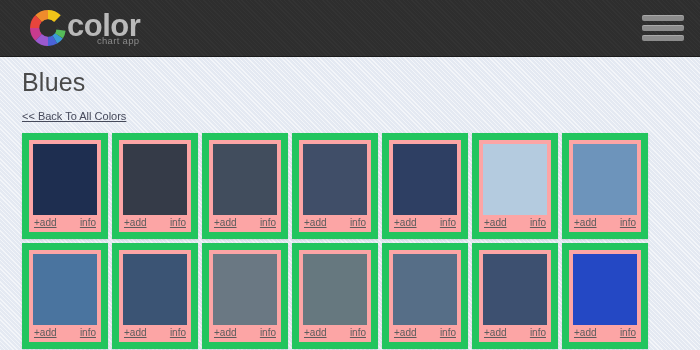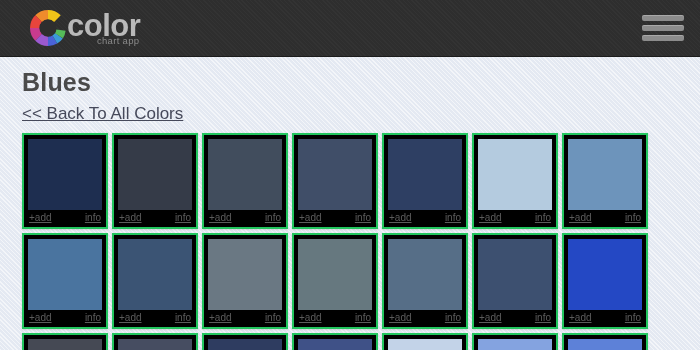--- a/index.html
+++ b/index.html
@@ -109,46 +109,46 @@
   
   .content {
     position: relative;
     z-index: 1;
     padding: 12px 22px 0 22px;
   }
 
   .page-title {
     font-size: 25px;
     color: #4a4a4a;
-    font-weight: bold;
+    font-weight: normal;
     letter-spacing: 0.2px;
     line-height: 1.1;
   }
 
   .back-link {
     display: inline-block;
-    margin-top: 7px;
-    font-size: 17px;
+    margin-top: 13px;
+    font-size: 11px;
     color: #46495a;
     text-decoration: underline;
     cursor: pointer;
   }
 
   
   .swatch-grid {
     margin-top: 9px;
     display: grid;
     grid-template-columns: repeat(7, 86px);
     gap: 4px 4px;
   }
 
   .swatch-card {
     width: 86px;
-    background: #000000;
-    border: 2px solid #22c55e;
+    background: #fca5a5;
+    border: 7px solid #22c55e;
     padding: 4px 4px 0 4px;
     box-shadow: 0 1px 2px rgba(60,70,90,0.18);
     cursor: pointer;
   }
 
   .swatch-color {
     width: 100%;
     height: 71px;
     display: block;
   }

